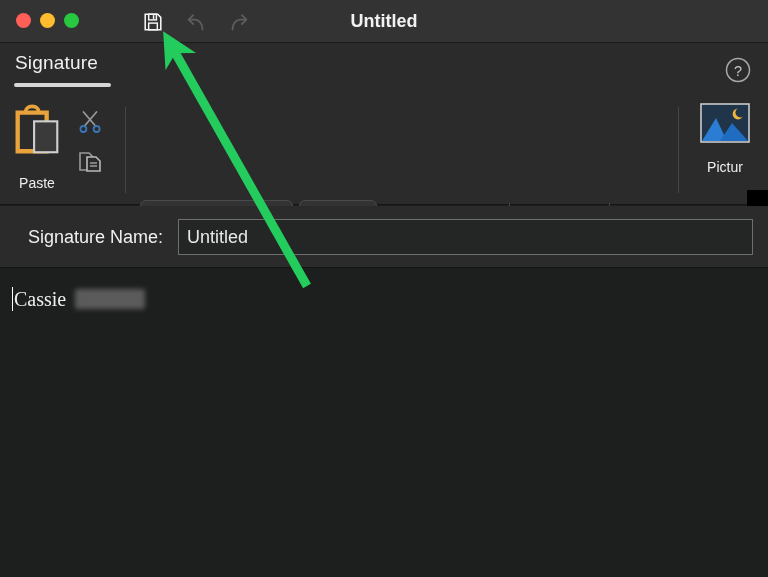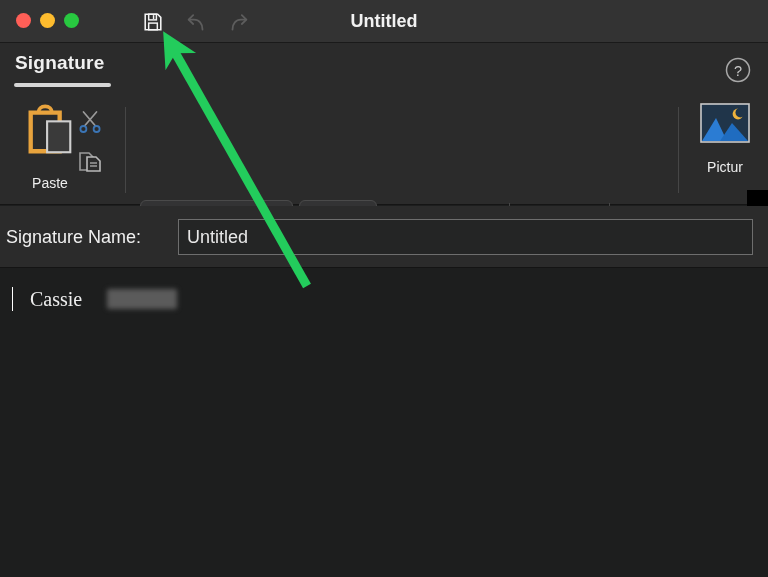--- a/index.html
+++ b/index.html
@@ -41,21 +41,21 @@
   }
 
   
   .tabstrip {
     position: absolute; top: 43px; left: 0;
     width: 768px; height: 52px;
     background: #2b2b2b;
   }
   .tab {
     position: absolute; left: 15px; top: 9px;
-    color: #f0f0f0; font-size: 19px; font-weight: bold;
+    color: #f0f0f0; font-size: 19px; font-weight: normal;
     cursor: pointer; letter-spacing: .2px;
   }
   .tab-underline {
     position: absolute; left: 14px; top: 40px;
     width: 97px; height: 4px; border-radius: 2px;
     background: #d6d6d6;
   }
   .help-btn {
     position: absolute; right: 16px; top: 13px;
     width: 28px; height: 28px; cursor: pointer;
@@ -66,21 +66,21 @@
     position: absolute; top: 95px; left: 0;
     width: 768px; height: 110px;
     background: #2b2b2b;
     border-bottom: 1px solid #151515;
   }
   .grp { position: absolute; top: 0; height: 110px; }
 
   
   .paste-grp { left: 0; width: 118px; }
   .paste-big {
-    position: absolute; left: 21px; top: 8px;
+    position: absolute; left: 8px; top: 8px;
     width: 58px; height: 88px;
     display: flex; flex-direction: column; align-items: center;
     cursor: pointer;
   }
   .paste-label { color: #ededed; font-size: 14px; margin-top: 16px; }
   .mini-btn {
     position: absolute; width: 30px; height: 30px;
     display: flex; align-items: center; justify-content: center;
     cursor: pointer;
   }
@@ -119,21 +119,21 @@
   }
 
   
   .signame-row {
     position: absolute; top: 206px; left: 0;
     width: 768px; height: 62px;
     background: #2b2b2b;
     border-bottom: 1px solid #141414;
   }
   .signame-label {
-    position: absolute; left: 6px; top: 21px;
+    position: absolute; left: 28px; top: 21px;
     color: #f0f0f0; font-size: 18px;
   }
   .signame-input {
     position: absolute; left: 178px; top: 219px;
     width: 575px; height: 36px;
     background: #242525;
     border: 1px solid #6e6e6e;
     color: #e8e8e8;
     font-family: "Liberation Sans", sans-serif;
     font-size: 18px;
@@ -147,21 +147,20 @@
     width: 768px; height: 309px;
     background: #1d1e1e;
     padding: 18px 0 0 12px;
     cursor: text;
   }
   .ed-line1 {
     display: flex; align-items: center;
     color: #eeeeee; font-size: 20px;
     font-family: "Liberation Serif", serif;
     height: 26px;
-    gap: 16px;
   }
   .caret {
     display: inline-block; width: 1px; height: 24px;
     background: #ffffff; margin-right: 1px;
   }
   .redact {
     display: inline-block; width: 70px; height: 20px;
     margin-left: 9px; border-radius: 2px;
     background: #5b5b5b;
     filter: blur(2.6px);

